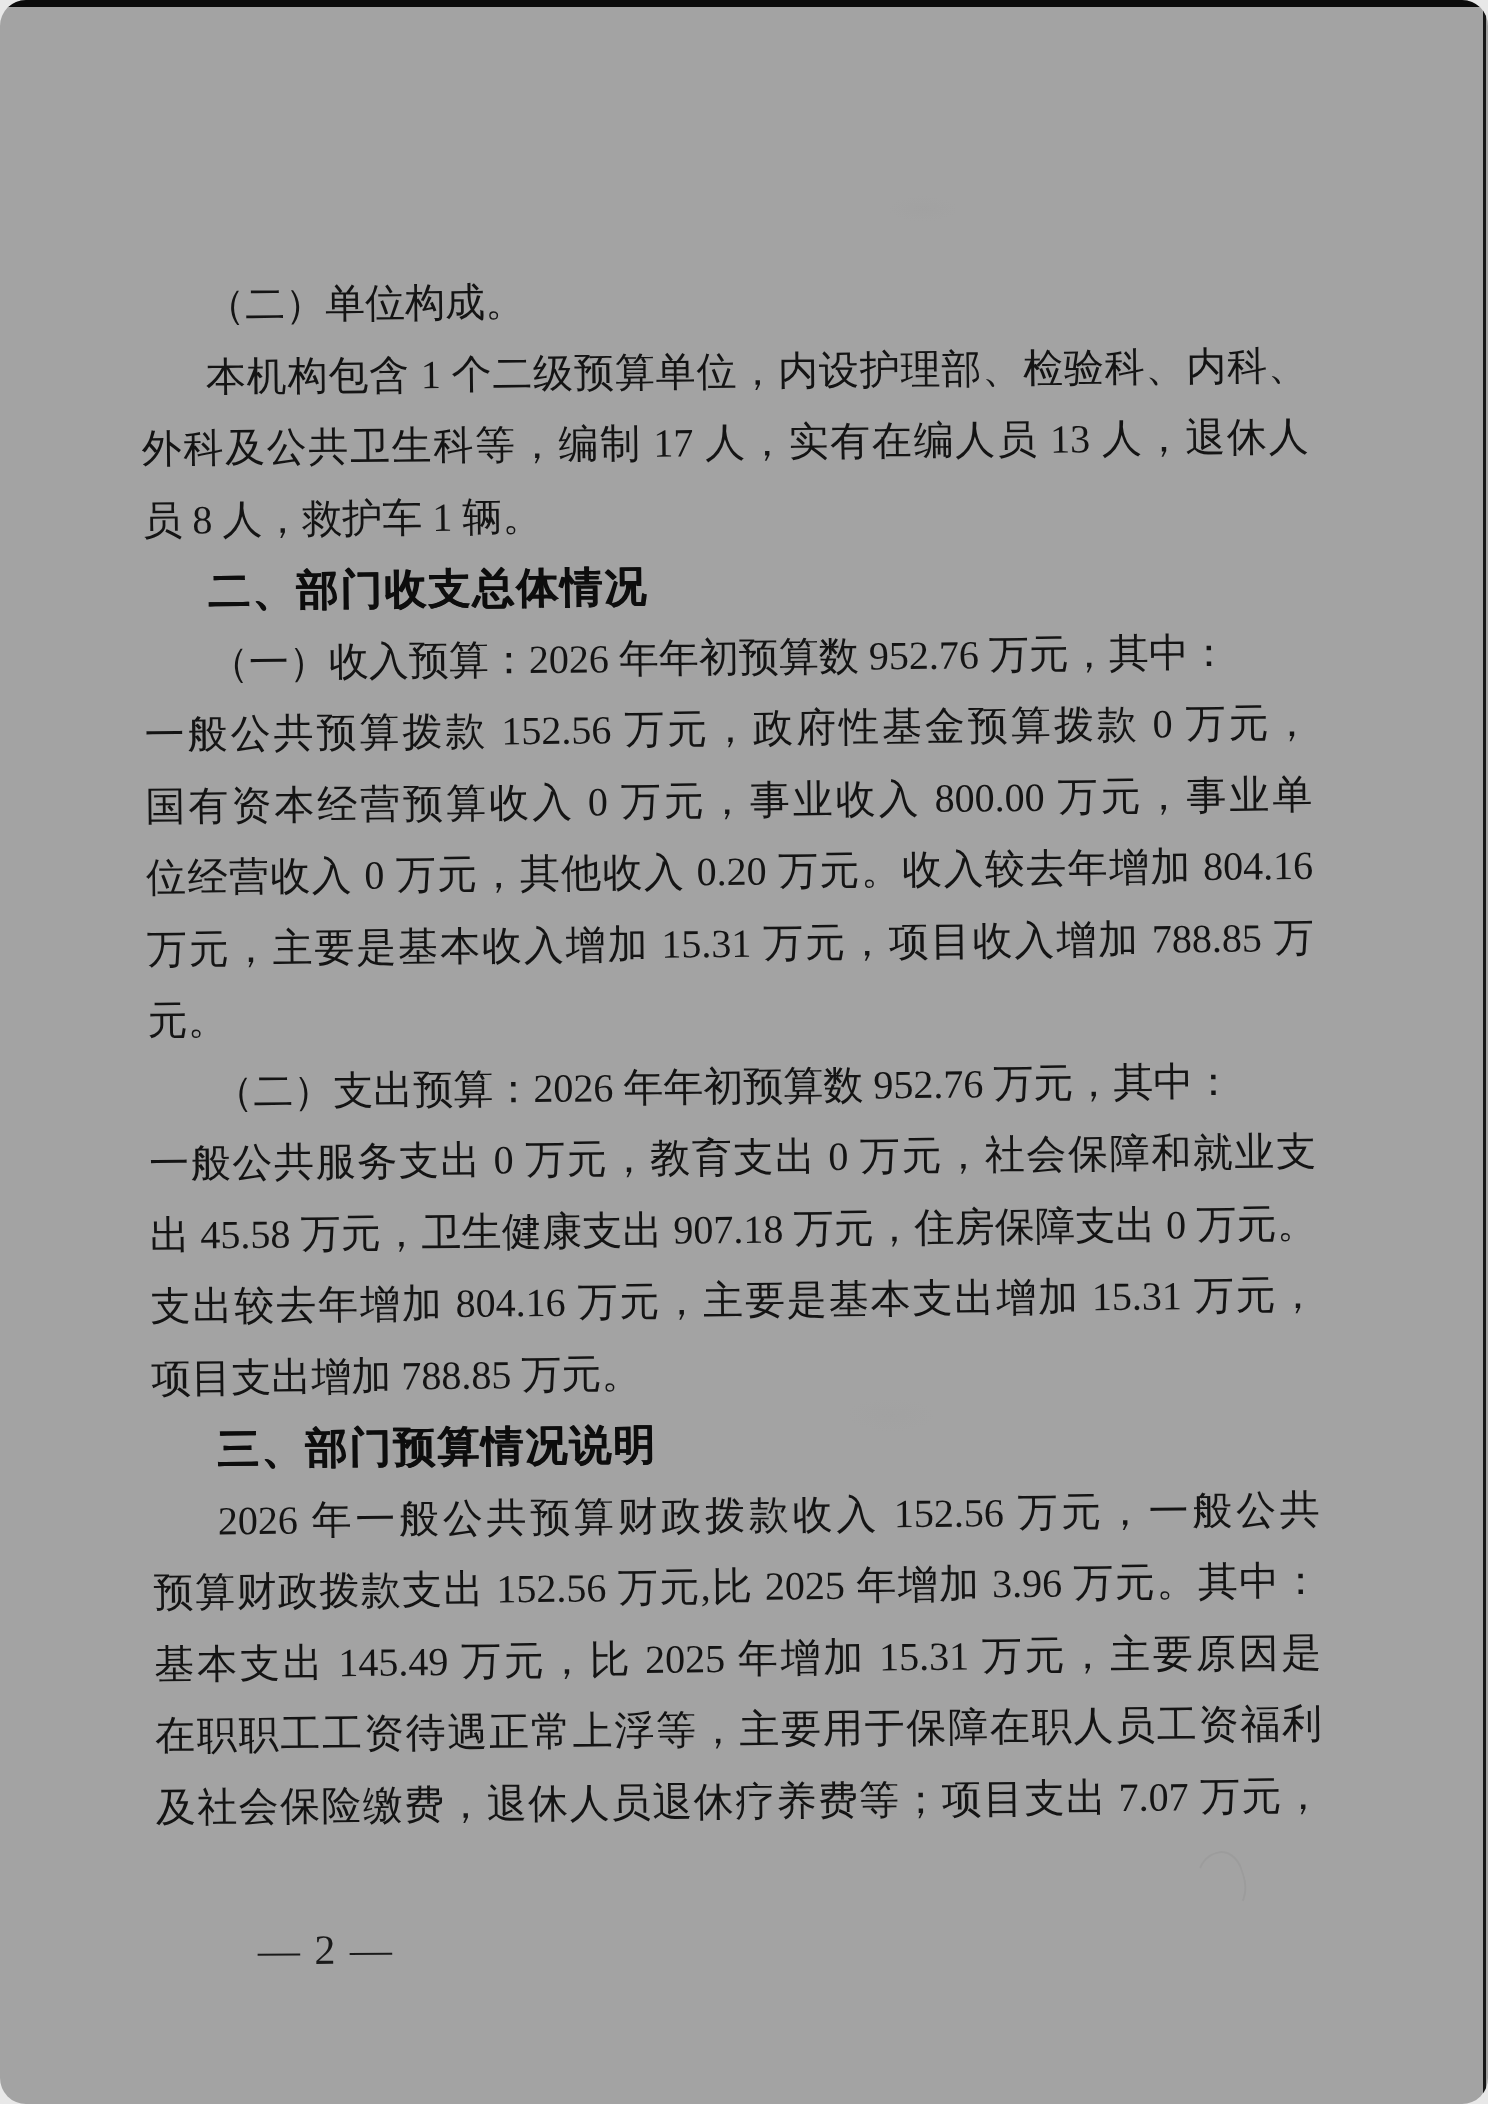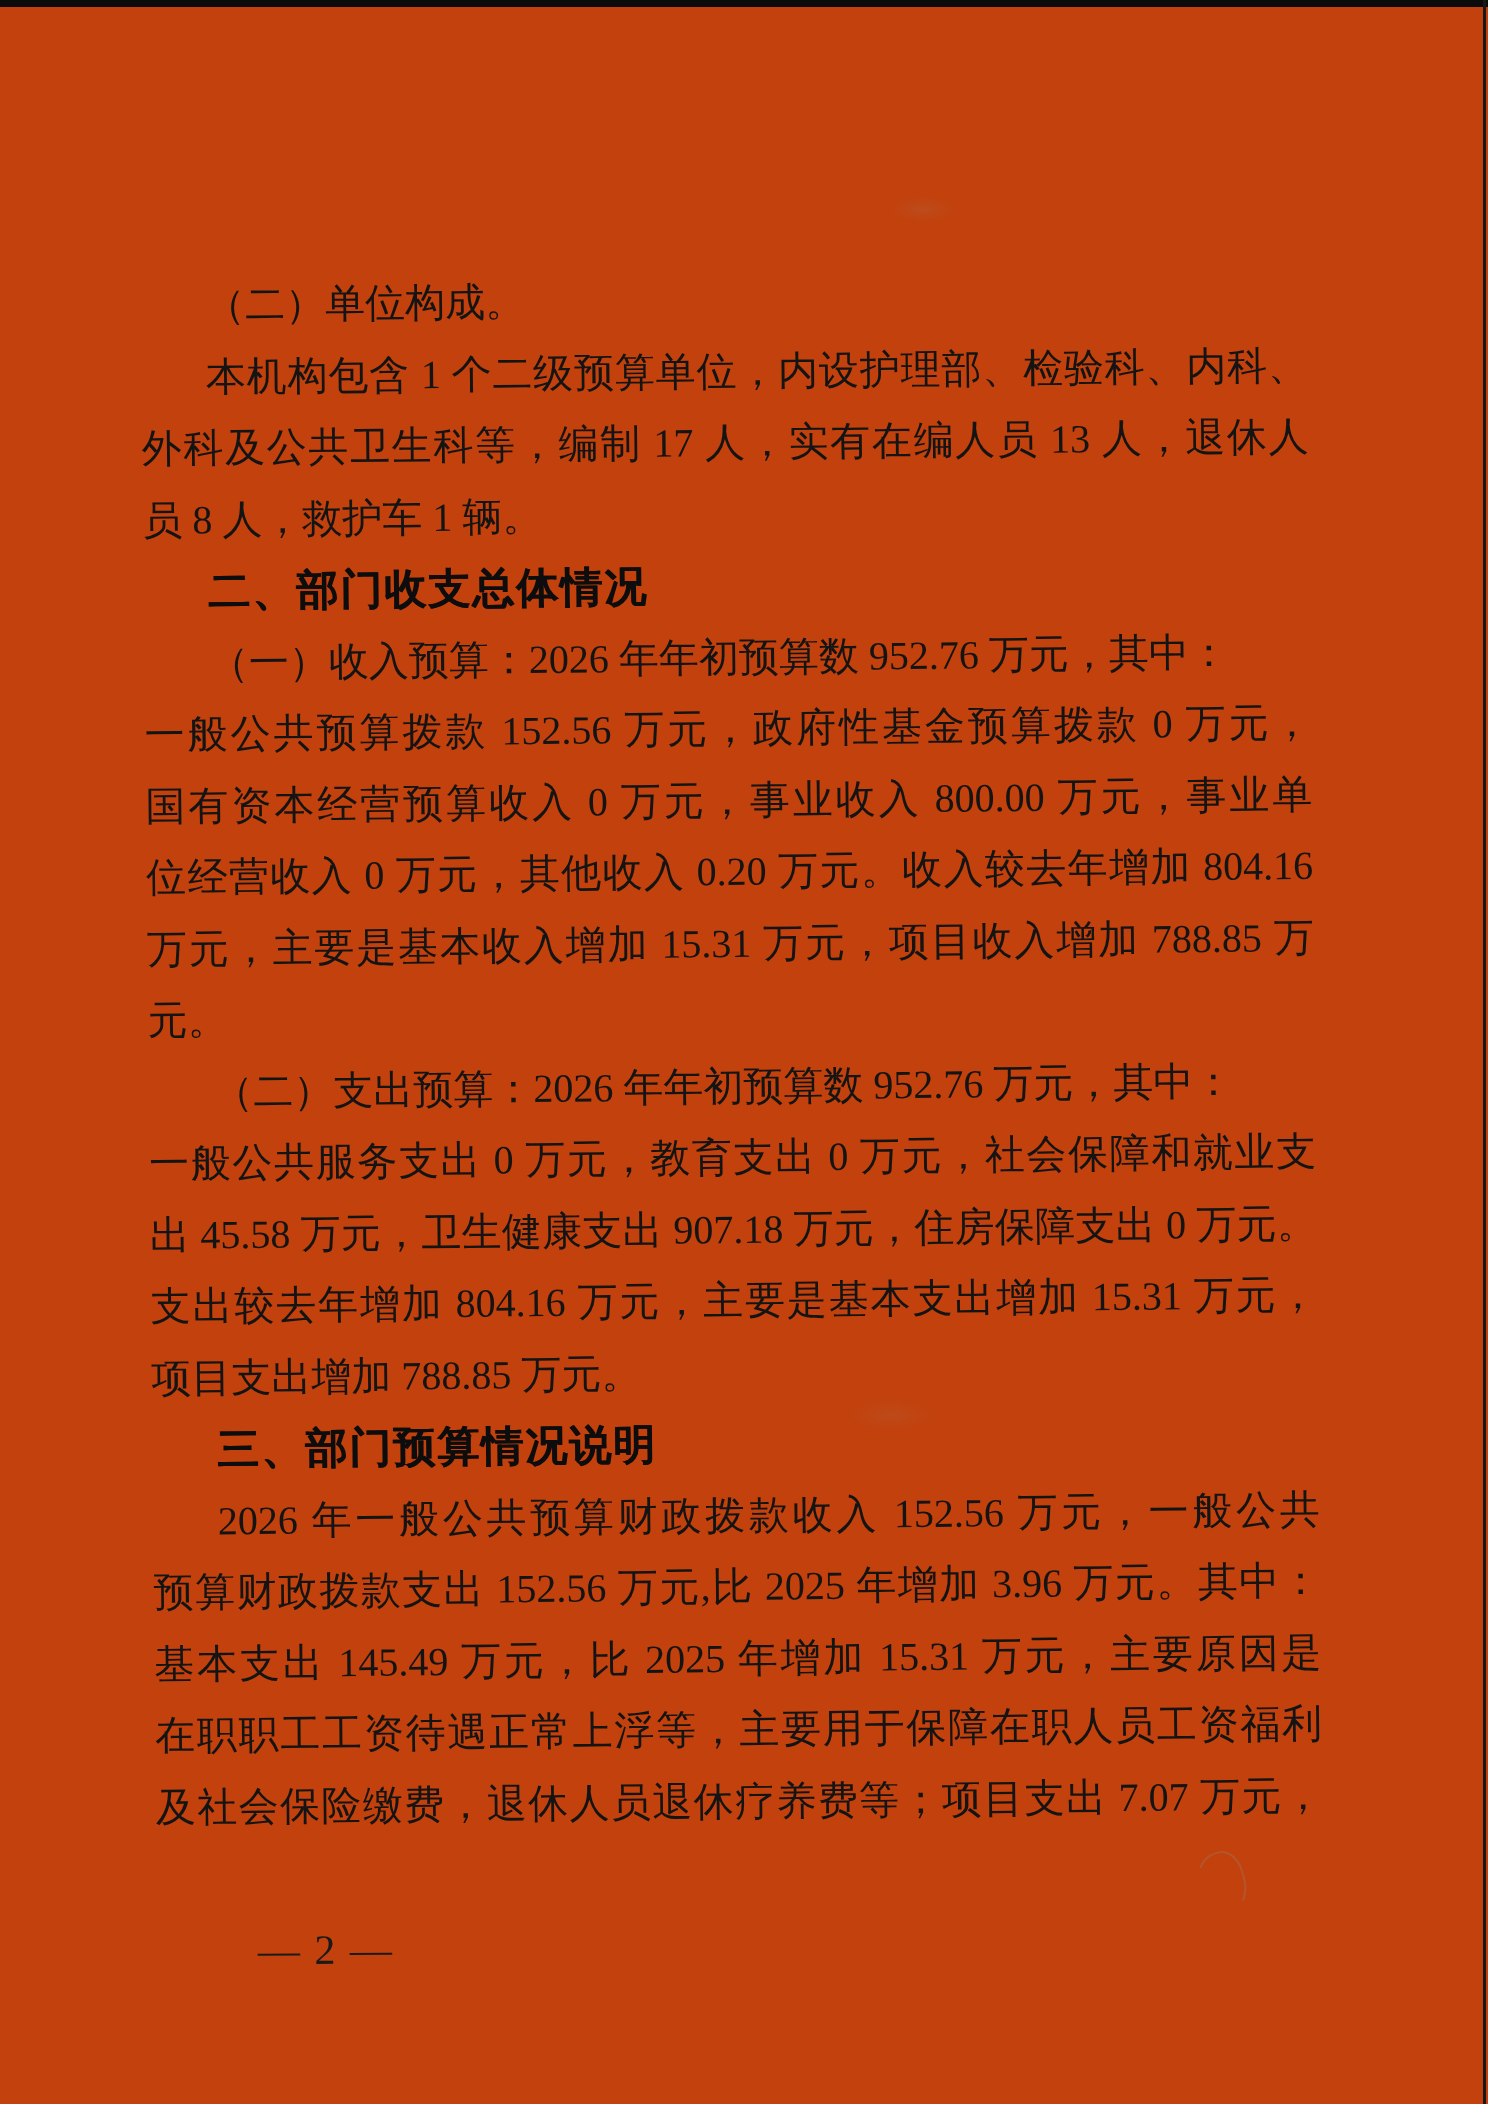--- a/index.html
+++ b/index.html
@@ -1,22 +1,23 @@
 <!DOCTYPE html>
 <html><head>
 <meta charset="utf-8">
 <style>
   html,body{margin:0;padding:0;background:#e8e8e8;}
   .page{
     position:relative;
     width:1488px;height:2104px;
-    background:#c2410c;
+    background:#a3a3a3;
     overflow:hidden;
     font-family:"Liberation Serif","DejaVu Serif",serif;
     color:#141414;
+    border-radius:26px;
   }
   
   .scan-bar-top{position:absolute;top:0;left:0;width:100%;height:7px;background:#0b0b0b;}
   .scan-line-right{position:absolute;top:0;right:2px;width:3px;height:100%;background:#181818;}
   .smudge{position:absolute;pointer-events:none;}
   .smudge-a{
     left:1196px;top:1852px;width:46px;height:60px;
     border:2px solid rgba(140,140,140,.28);
     border-left-color:transparent;border-bottom-color:transparent;
     border-radius:60% 40% 55% 45%;

